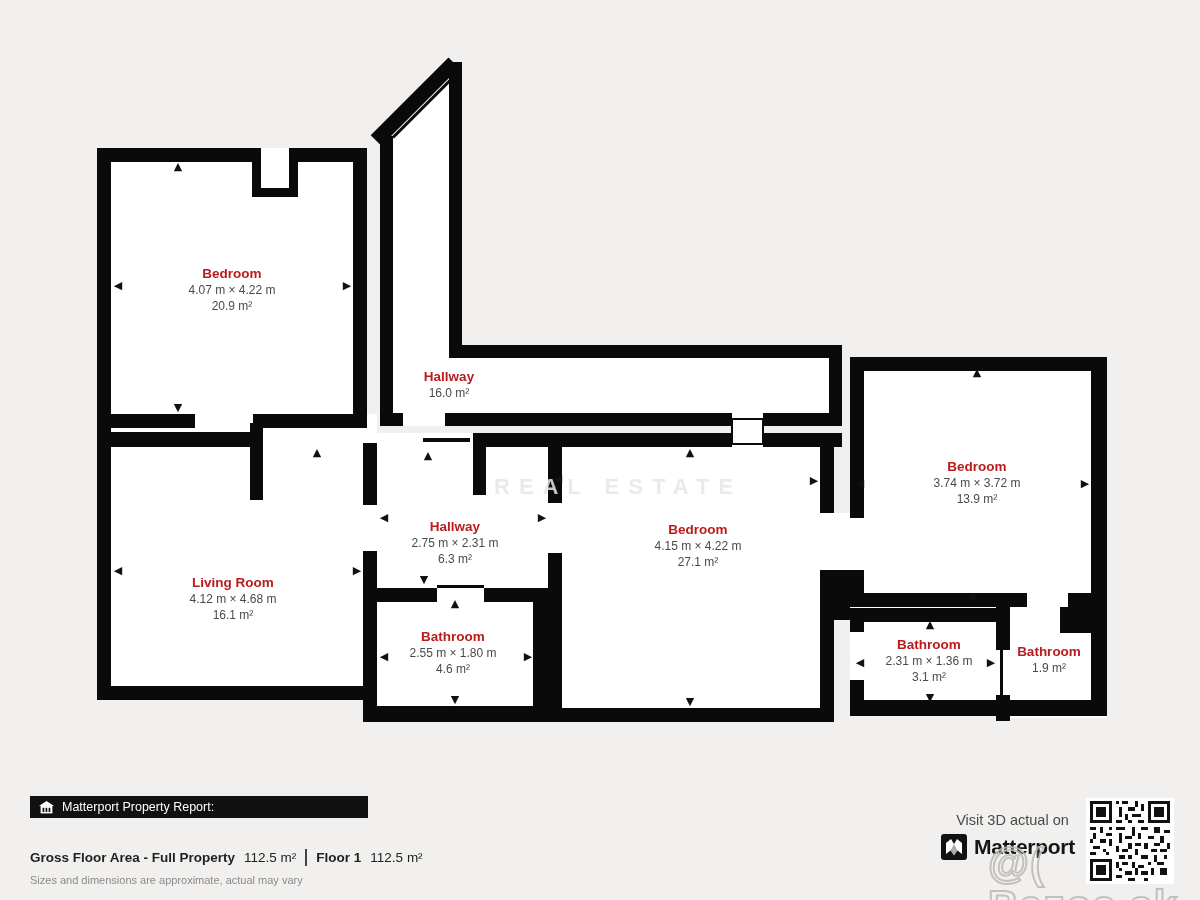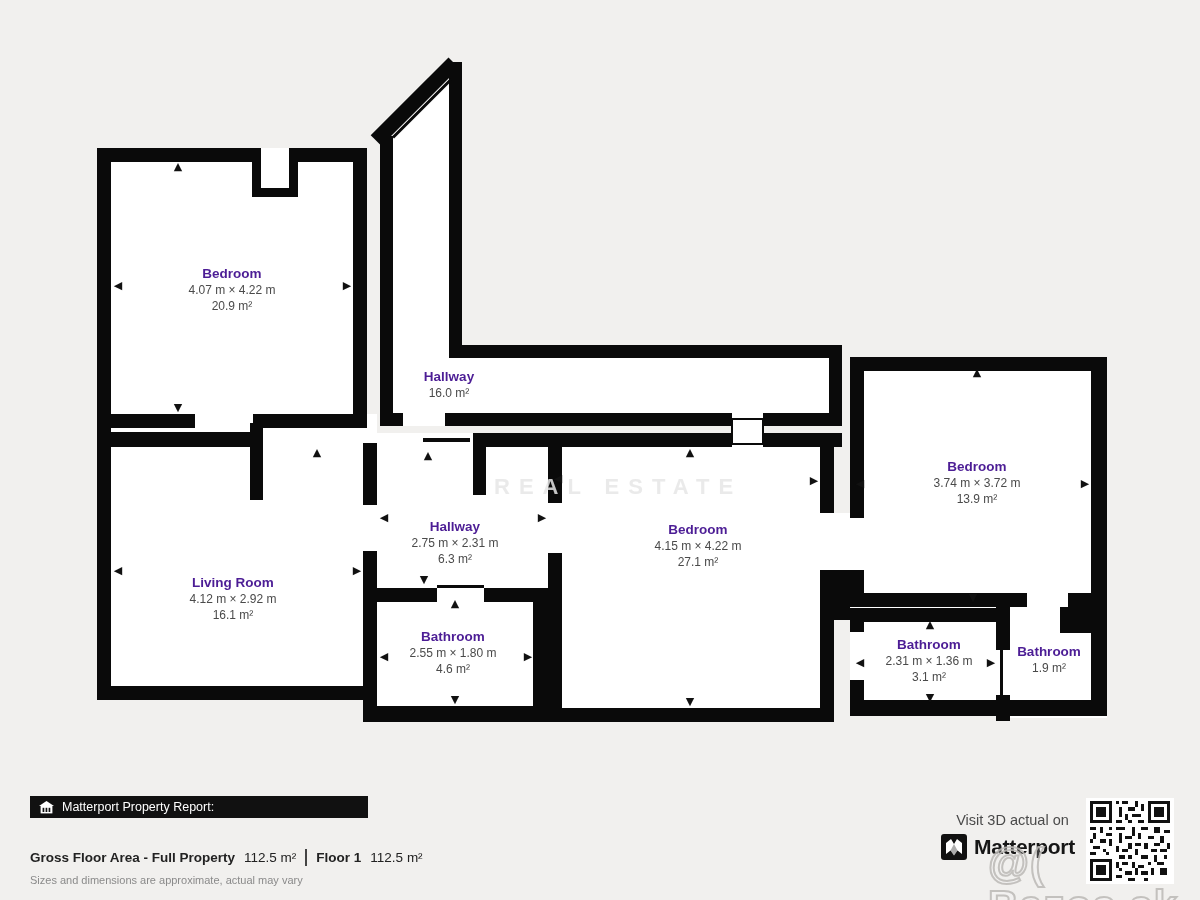--- a/index.html
+++ b/index.html
@@ -7,21 +7,21 @@
          font-family:"Liberation Sans", sans-serif;}
   
   .room{position:absolute;background:#ffffff;}
   .w{position:absolute;display:block;background:#0a0a0a;}
   .diag{transform:rotate(-45deg);transform-origin:left center;}
   .dl{position:absolute;background:#0a0a0a;}
   .doorbox{position:absolute;background:#ffffff;border:2px solid #0a0a0a;box-sizing:border-box;}
   .ar{position:absolute;font-size:11px;line-height:11px;color:#111;transform:translate(-50%,-50%);
       z-index:30;font-family:"DejaVu Sans", sans-serif;}
   .rlabel{position:absolute;transform:translateX(-50%);text-align:center;z-index:35;width:max-content;color:#3a3a3a;}
-  .rname{font-size:13.5px;font-weight:bold;line-height:16px;color:#4c1d95;text-align:center;}
+  .rname{font-size:13.5px;font-weight:bold;line-height:16px;color:#b91c1c;text-align:center;}
   .rdims,.rarea{font-size:12px;line-height:16px;color:#4a4a4a;}
   
   .wm1{position:absolute;left:472px;top:403px;z-index:40;font-weight:800;font-size:46px;line-height:1;
        letter-spacing:5px;color:rgba(150,150,150,0.78);}
   .wm1 sup{font-size:15px;letter-spacing:0;vertical-align:18px;}
   .wm2{position:absolute;left:494px;top:476px;z-index:40;font-weight:700;font-size:22px;line-height:1;
        letter-spacing:9px;color:rgba(230,230,230,0.85);}
   .wmB{position:absolute;left:988px;top:843px;z-index:60;font-weight:700;font-size:42px;line-height:1;
        letter-spacing:1px;color:rgba(250,250,248,0.18);-webkit-text-stroke:2px rgba(187,185,181,0.85);}
   
@@ -152,21 +152,21 @@
     <div class="rname">Bedroom</div>
     <div class="rdims">4.07 m × 4.22 m</div>
     <div class="rarea">20.9 m²</div>
   </div>
   <div class="rlabel" style="left:449px;top:369px">
     <div class="rname">Hallway</div>
     <div class="rarea">16.0 m²</div>
   </div>
   <div class="rlabel" style="left:233px;top:575px">
     <div class="rname">Living Room</div>
-    <div class="rdims">4.12 m × 2.92 m</div>
+    <div class="rdims">4.12 m × 4.68 m</div>
     <div class="rarea">16.1 m²</div>
   </div>
   <div class="rlabel" style="left:455px;top:519px">
     <div class="rname">Hallway</div>
     <div class="rdims">2.75 m × 2.31 m</div>
     <div class="rarea">6.3 m²</div>
   </div>
   <div class="rlabel" style="left:453px;top:629px">
     <div class="rname">Bathroom</div>
     <div class="rdims">2.55 m × 1.80 m</div>

